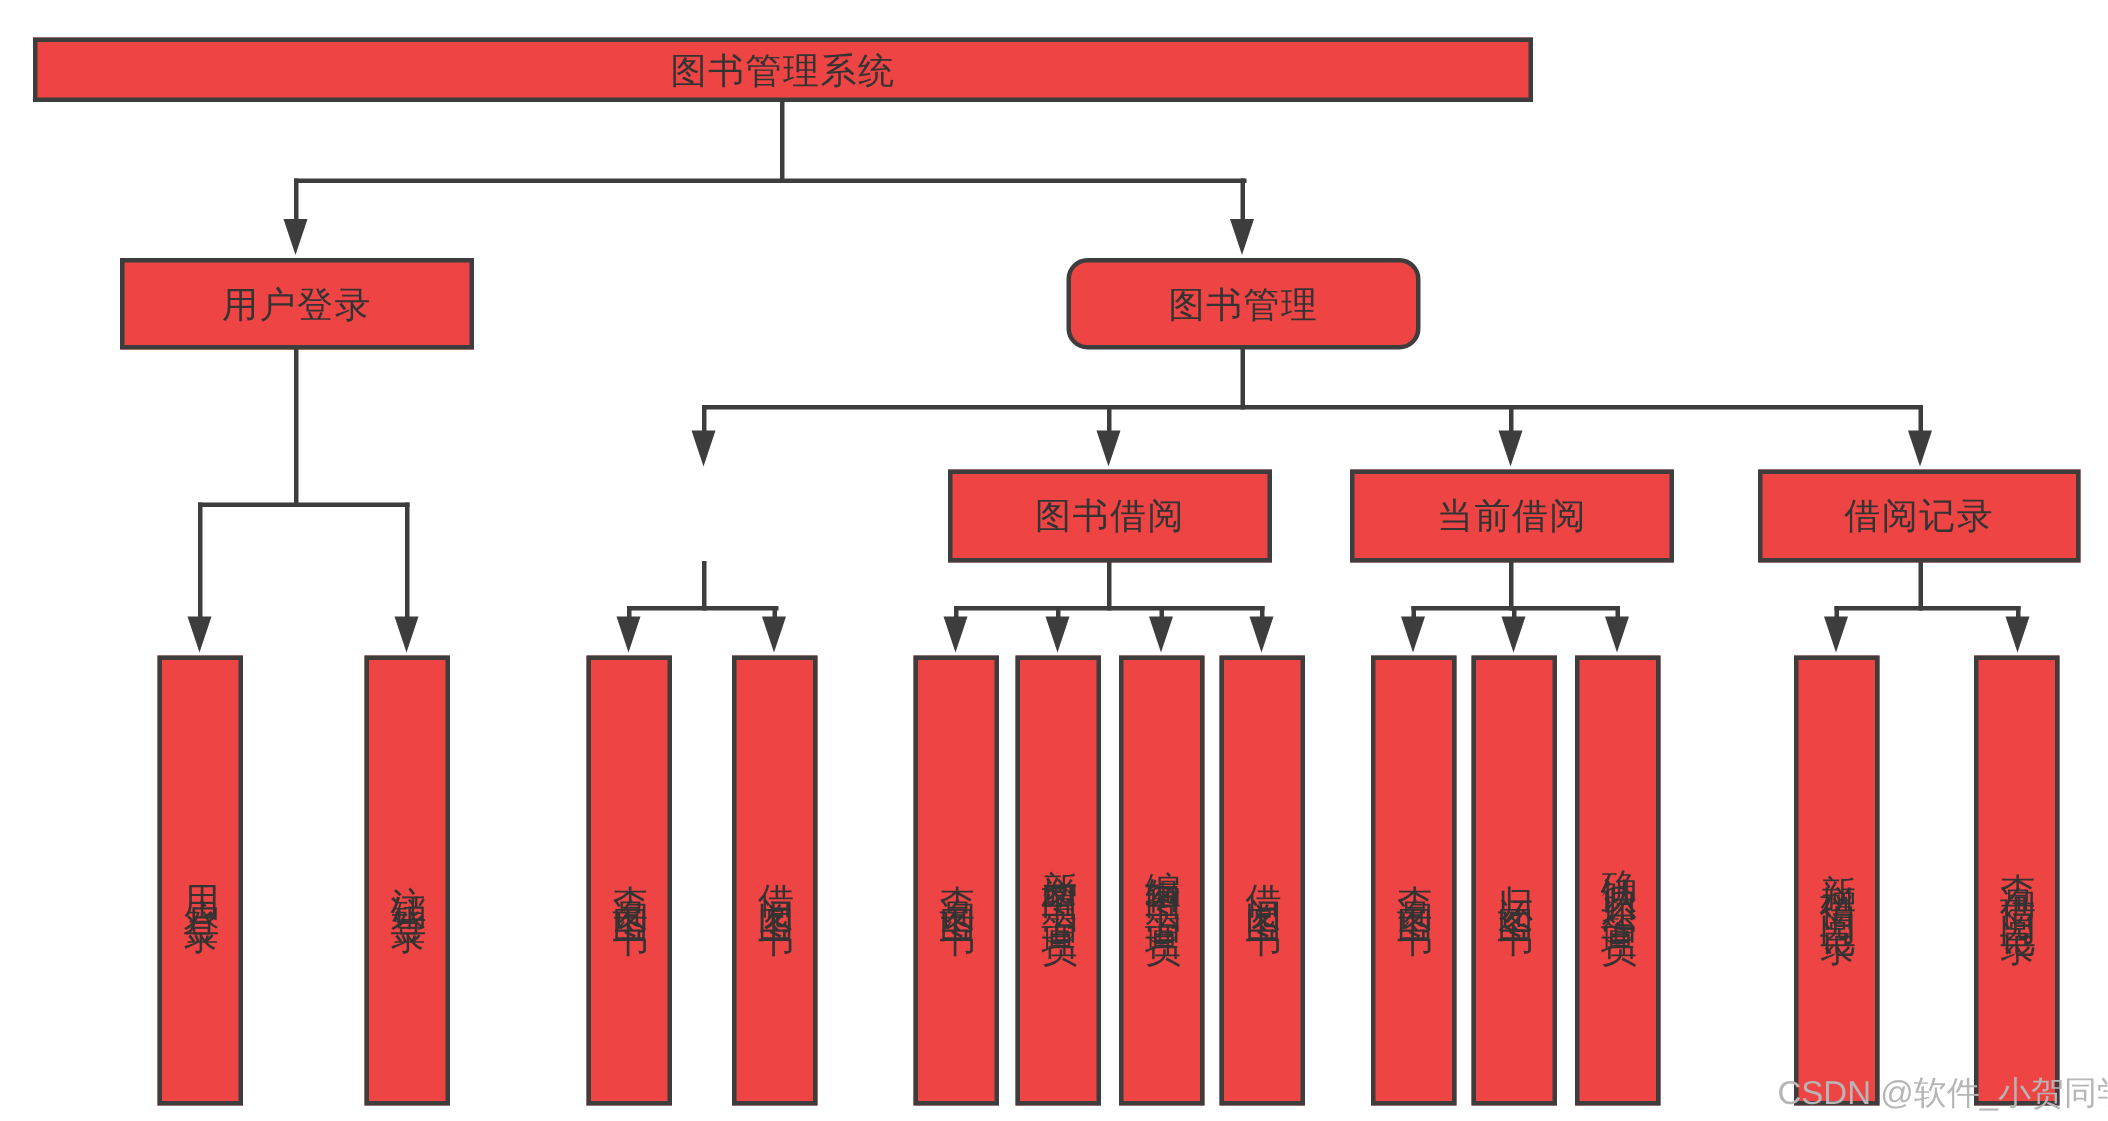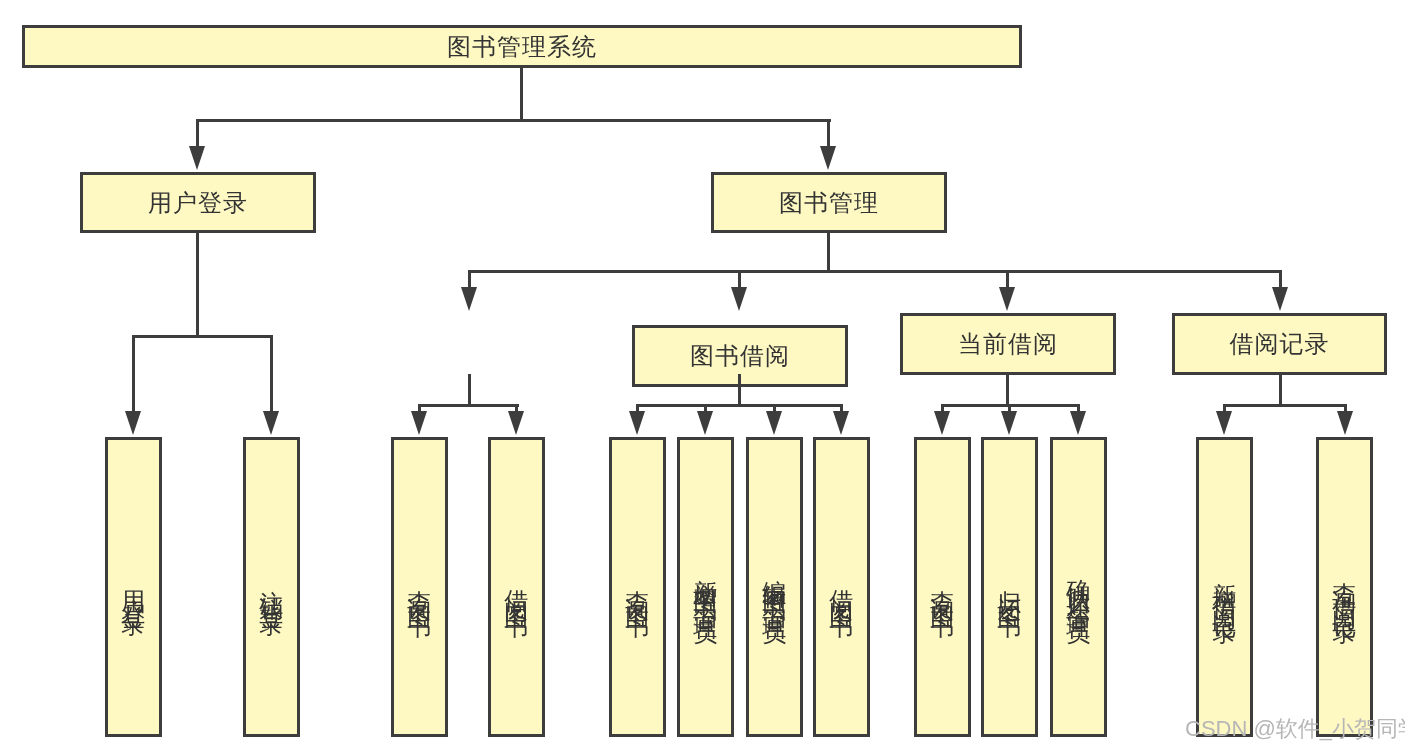--- a/index.html
+++ b/index.html
@@ -10,21 +10,21 @@
   .stage {
     position: relative;
     width: 1405px;
     height: 747px;
     background: var(--background, #ffffff);
     overflow: hidden;
   }
   .box {
     position: absolute;
     box-sizing: border-box;
-    background: #fef9c3;
+    background: #ef4444;
     border: 3px solid var(--line, #3d3d3d);
     color: var(--text, #333333);
     display: flex;
     align-items: center;
     justify-content: center;
   }
   .hbox span {
     font-size: 24px;
     letter-spacing: 1px;
     white-space: nowrap;
@@ -71,21 +71,21 @@
   <div class="line" style="left:520px; top:66px; width:3px; height:55px;"></div>
   <div class="line" style="left:196px; top:119px; width:635px; height:3px;"></div>
   <div class="line" style="left:196px; top:119px; width:3px; height:30px;"></div>
   <div class="arrow" style="left:189px; top:146px;"></div>
   <div class="line" style="left:827px; top:119px; width:3px; height:30px;"></div>
   <div class="arrow" style="left:820px; top:146px;"></div>
 
   <div class="box hbox" style="left:80px; top:172px; width:236px; height:61px;">
     <span>用户登录</span>
   </div>
-  <div class="box hbox" style="left:711px; top:172px; width:236px; height:61px;">
+  <div class="box hbox" style="left:711px; top:172px; width:236px; height:61px;border-radius:14px;">
     <span>图书管理</span>
   </div>
 
   <div class="line" style="left:196px; top:232px; width:3px; height:106px;"></div>
   <div class="line" style="left:132px; top:335px; width:141px; height:3px;"></div>
   <div class="line" style="left:132px; top:335px; width:3px; height:78px;"></div>
   <div class="arrow" style="left:125px; top:411px;"></div>
   <div class="line" style="left:270px; top:335px; width:3px; height:78px;"></div>
   <div class="arrow" style="left:263px; top:411px;"></div>
 
@@ -93,21 +93,21 @@
   <div class="line" style="left:468px; top:270px; width:814px; height:3px;"></div>
   <div class="line" style="left:468px; top:270px; width:3px; height:19px;"></div>
   <div class="arrow" style="left:461px; top:287px;"></div>
   <div class="line" style="left:738px; top:270px; width:3px; height:19px;"></div>
   <div class="arrow" style="left:731px; top:287px;"></div>
   <div class="line" style="left:1006px; top:270px; width:3px; height:19px;"></div>
   <div class="arrow" style="left:999px; top:287px;"></div>
   <div class="line" style="left:1279px; top:270px; width:3px; height:19px;"></div>
   <div class="arrow" style="left:1272px; top:287px;"></div>
 
-  <div class="box hbox" style="left:632px; top:325px; width:216px; height:62px;">
+  <div class="box hbox" style="left:632px; top:313px; width:216px; height:62px;">
     <span>图书借阅</span>
   </div>
   <div class="box hbox" style="left:900px; top:313px; width:216px; height:62px;">
     <span>当前借阅</span>
   </div>
   <div class="box hbox" style="left:1172px; top:313px; width:215px; height:62px;">
     <span>借阅记录</span>
   </div>
 
   <div class="line" style="left:468px; top:374px; width:3px; height:33px;"></div>

